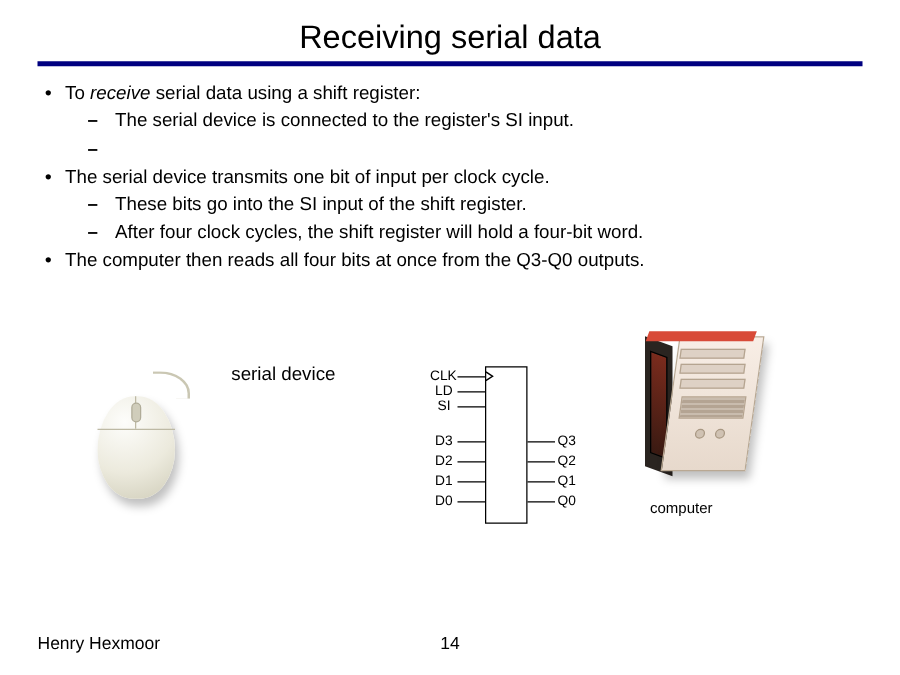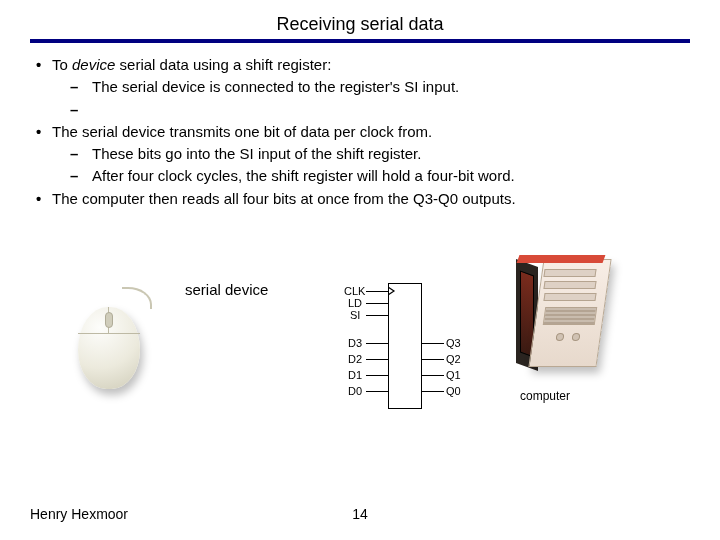--- a/index.html
+++ b/index.html
@@ -7,21 +7,21 @@
     width: 720px;
     height: 540px;
     background: #ffffff;
     font-family: "Comic Sans MS", "Trebuchet MS", Arial, sans-serif;
     position: relative;
     padding: 10px 30px 20px 30px;
     color: #000;
   }
   .title {
     font-family: Arial, Helvetica, sans-serif;
-    font-size: 18px;
+    font-size: 26px;
     text-align: center;
     font-weight: normal;
     padding: 4px 0 2px;
   }
   .title-rule {
     height: 4px;
     background: #000080;
     margin: 2px 0 12px;
   }
   .bullets { font-size: 15px; line-height: 1.35; }
@@ -145,34 +145,34 @@
 <body>
 
 <div class="title">Receiving serial data</div>
 <div class="title-rule"></div>
 
 <div class="bullets">
 
   <div class="b1">
     <span class="mark">•</span>
     <span>
-      <span>To </span><i>device</i><span> serial data using a shift register:</span>
+      <span>To </span><i>receive</i><span> serial data using a shift register:</span>
     </span>
   </div>
   <div class="b2">
     <span class="mark">–</span>
     <span>The serial device is connected to the register's SI input.</span>
   </div>
   <div class="b2">
     <span class="mark">–</span>
   </div>
 
   <div class="b1">
     <span class="mark">•</span>
-    <span>The serial device transmits one bit of data per clock from.</span>
+    <span>The serial device transmits one bit of input per clock cycle.</span>
   </div>
   <div class="b2">
     <span class="mark">–</span>
     <span>These bits go into the SI input of the shift register.</span>
   </div>
   <div class="b2">
     <span class="mark">–</span>
     <span>After four clock cycles, the shift register will hold a four-bit word.</span>
   </div>
 

